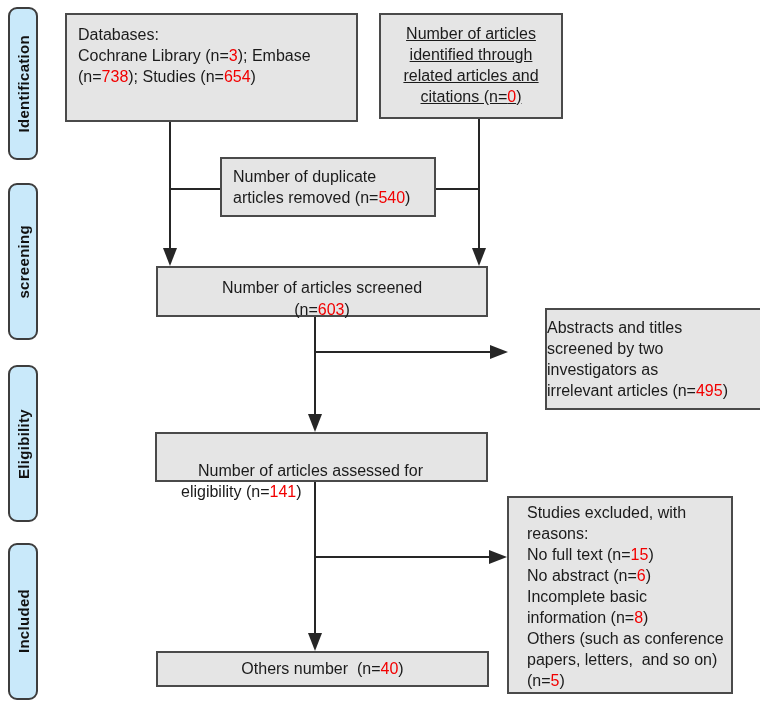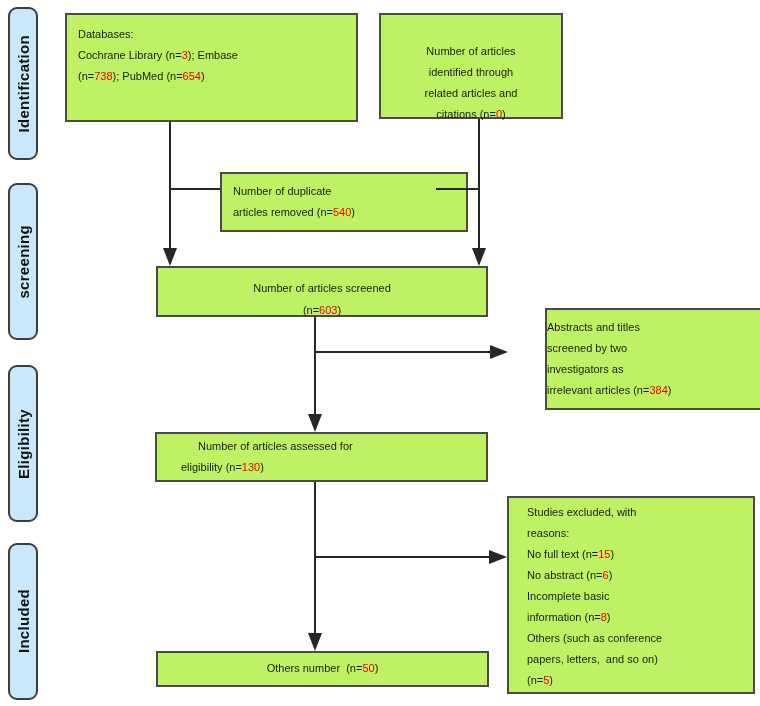--- a/index.html
+++ b/index.html
@@ -2,22 +2,22 @@
 <html style="--highlight-red: #f20000; --stage-fill: #c9e9fa; --box-border: #4a4a4a; --line-color: #262626;"><head>
 <meta charset="utf-8">
 <style>
   html,body{margin:0;padding:0;background:#ffffff;}
   .canvas{
     position:relative;width:760px;height:706px;background:#ffffff;overflow:hidden;
     font-family:"Liberation Sans",sans-serif;color:#1b1b1b;
   }
   
   .fbox{
-    position:absolute;background:#bef264;border:2px solid var(--box-border,#4a4a4a);
-    box-sizing:border-box;font-size:11px;line-height:21px;
+    position:absolute;background:#e5e5e5;border:2px solid var(--box-border,#4a4a4a);
+    box-sizing:border-box;font-size:16px;line-height:21px;
   }
   .btext{white-space:pre-wrap;}
   .center{text-align:center;}
   .rnum{color:var(--highlight-red,#f20000);}
   
   .stage{
     position:absolute;left:8px;width:30px;box-sizing:border-box;
     background:var(--stage-fill,#c9e9fa);border:2px solid #3d3d3d;border-radius:9px;
     display:flex;align-items:center;justify-content:center;
   }
@@ -49,66 +49,66 @@
   <div class="stage" style="top:365px;height:157px;">
     <span class="stage-label">Eligibility</span>
   </div>
   <div class="stage" style="top:543px;height:157px;">
     <span class="stage-label">Included</span>
   </div>
 
   <div class="fbox" style="left:65px;top:13px;width:293px;height:109px;padding:9px 8px 0 11px;">
     <div class="btext"><span>Databases:
 Cochrane Library (n=</span><span class="rnum">3</span><span>); Embase
-(n=</span><span class="rnum">738</span><span>); PubMed (n=</span><span class="rnum">654</span><span>)</span></div>
+(n=</span><span class="rnum">738</span><span>); Studies (n=</span><span class="rnum">654</span><span>)</span></div>
   </div>
 
-  <div class="fbox" style="left:379px;top:13px;width:184px;height:106px;padding-top:26px;">
+  <div class="fbox" style="left:379px;top:13px;width:184px;height:106px;padding-top:8px;text-decoration:underline;">
     <div class="btext center"><span>Number of articles
 identified through
 related articles and
 citations (n=</span><span class="rnum">0</span><span>)</span></div>
   </div>
 
-  <div class="fbox" style="left:220px;top:157px;width:248px;height:60px;padding:7px 6px 0 11px;margin-top:15px;">
+  <div class="fbox" style="left:220px;top:157px;width:216px;height:60px;padding:7px 6px 0 11px;">
     <div class="btext"><span>Number of duplicate
 articles removed (n=</span><span class="rnum">540</span><span>)</span></div>
   </div>
 
   <div class="fbox" style="left:156px;top:266px;width:332px;height:51px;padding-top:9px;line-height:22px;">
     <div class="btext center"><span>Number of articles screened
 (n=</span><span class="rnum">603</span><span>)</span></div>
   </div>
 
   <div class="fbox" style="left:508px;top:308px;width:247px;height:102px;padding:7px 4px 0 0;margin-left:37px;">
     <div class="btext"><span>Abstracts and titles
 screened by two
 investigators as
-irrelevant articles (n=</span><span class="rnum">384</span><span>)</span></div>
+irrelevant articles (n=</span><span class="rnum">495</span><span>)</span></div>
   </div>
 
   <div class="fbox" style="left:155px;top:432px;width:333px;height:50px;padding:2px 6px 0 24px;">
-    <div class="btext" style="text-indent:17px;"><span>Number of articles assessed for
-eligibility (n=</span><span class="rnum">130</span><span>)</span></div>
+    <div class="btext" style="text-indent:17px;margin-top:24px;"><span>Number of articles assessed for
+eligibility (n=</span><span class="rnum">141</span><span>)</span></div>
   </div>
 
-  <div class="fbox" style="left:507px;top:496px;width:248px;height:198px;padding:4px 2px 0 18px;">
+  <div class="fbox" style="left:507px;top:496px;width:226px;height:198px;padding:4px 2px 0 18px;">
     <div class="btext"><span>Studies excluded, with
 reasons:
 No full text (n=</span><span class="rnum">15</span><span>)
 No abstract (n=</span><span class="rnum">6</span><span>)
 Incomplete basic
 information (n=</span><span class="rnum">8</span><span>)
 Others (such as conference
 papers, letters,  and so on)
 (n=</span><span class="rnum">5</span><span>)</span></div>
   </div>
 
   <div class="fbox" style="left:156px;top:651px;width:333px;height:36px;line-height:31px;">
-    <div class="btext center"><span>Others number  (n=</span><span class="rnum">50</span><span>)</span></div>
+    <div class="btext center"><span>Others number  (n=</span><span class="rnum">40</span><span>)</span></div>
   </div>
 
   <div class="lv" style="left:169px;top:122px;height:126px;"></div>
   <div class="ad" style="left:163px;top:248px;"></div>
   <div class="lh" style="left:169px;top:188px;width:51px;"></div>
 
   <div class="lv" style="left:478px;top:119px;height:129px;"></div>
   <div class="ad" style="left:472px;top:248px;"></div>
   <div class="lh" style="left:436px;top:188px;width:42px;"></div>
 

